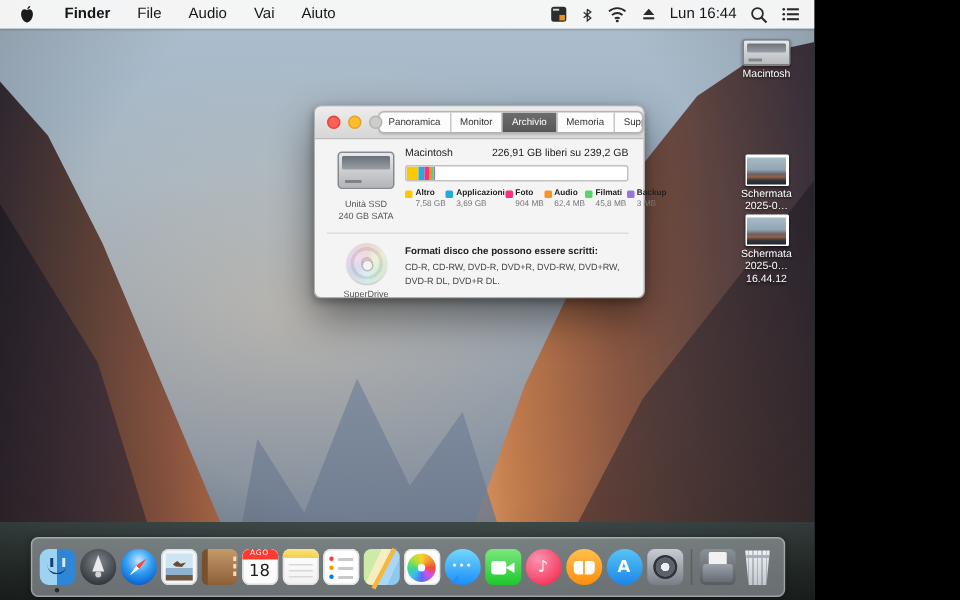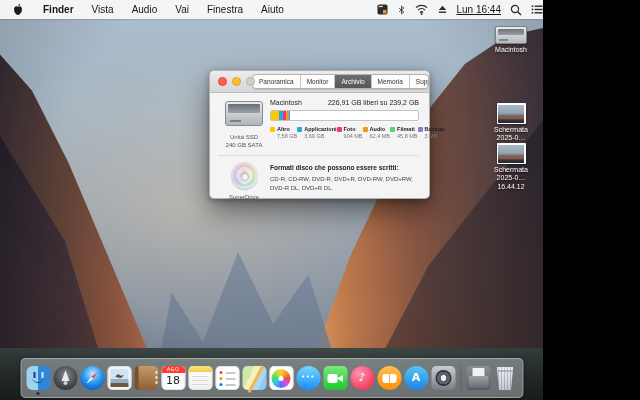--- a/index.html
+++ b/index.html
@@ -30,21 +30,21 @@
   .wp-vignette{background:radial-gradient(ellipse at 50% 40%,rgba(0,0,0,0) 55%,rgba(0,0,0,.25) 100%);}
 
   
   #menubar{position:absolute;top:0;left:0;right:0;height:19px;z-index:60;
     background:rgba(247,247,247,.96);display:flex;align-items:center;
     box-shadow:0 0 2px rgba(0,0,0,.35);font-size:10px;color:#161616;}
   #menubar .apple{padding:0 10px 0 12px;display:flex;align-items:center;cursor:default;}
   .menu-items{display:flex;align-items:center;gap:0;}
   .mi{padding:0 9px;line-height:19px;}
   .mi.bold{font-weight:bold;}
-  .mb-right{margin-left:auto;display:flex;align-items:center;gap:9px;padding-right:0;text-decoration:underline;}
+  .mb-right{margin-left:auto;display:flex;align-items:center;gap:9px;padding-right:10px;}
   .mb-right svg{display:block;}
   .clock{font-size:10px;color:#161616;}
 
   
   .desk-col{position:absolute;right:4px;top:24px;width:56px;z-index:10;}
   .desk-icon{position:absolute;left:0;width:56px;display:flex;flex-direction:column;align-items:center;}
   .desk-icon .lbl{margin-top:2px;font-size:7px;color:#fff;text-align:center;line-height:1.2;
     text-shadow:0 1px 2px rgba(0,0,0,.85);}
   .ic-drive-sm{width:30px;height:16px;border-radius:2px;border:1px solid #7e8287;
     background:linear-gradient(180deg,#e9eaeb,#b6babd);position:relative;box-shadow:0 1px 2px rgba(0,0,0,.4);}
@@ -190,24 +190,23 @@
 
   <div id="menubar">
     <span class="apple">
       <svg width="12" height="14" viewBox="0 0 14 16">
         <path d="M7 4.2 C5 2.6 2.4 3.7 2.4 7.2 C2.4 10.8 5 13.8 7 13.8 C9 13.8 11.6 10.8 11.6 7.2 C11.6 3.7 9 2.6 7 4.2 Z" fill="#1a1a1a"></path>
         <path d="M7.2 3.4 C7.2 2.1 8.2 1 9.5 0.8 C9.6 2.1 8.6 3.3 7.2 3.4 Z" fill="#1a1a1a"></path>
       </svg>
     </span>
     <span class="menu-items">
         <span class="mi bold">Finder</span>
-        <span class="mi">Vista</span>
+        <span class="mi">File</span>
         <span class="mi">Audio</span>
         <span class="mi">Vai</span>
-        <span class="mi">Finestra</span>
         <span class="mi">Aiuto</span>
       </span>
     <span class="mb-right">
       <svg width="11" height="11" viewBox="0 0 12 12">
         <rect x="0.5" y="0.5" width="11" height="11" rx="2" fill="#2c2c2e"></rect>
         <rect x="6.5" y="6.5" width="4" height="4" fill="#e8941a"></rect>
         <rect x="1.8" y="2" width="4.5" height="1.4" fill="#d8d8d8"></rect>
       </svg>
       <svg width="9" height="12" viewBox="0 0 12 12">
         <path d="M6 0.8 L6 11.2 L9.2 8.6 L2.8 3.6 M6 0.8 L9.2 3.4 L2.8 8.4" fill="none" stroke="#2a2a2a" stroke-width="1.1"></path>

